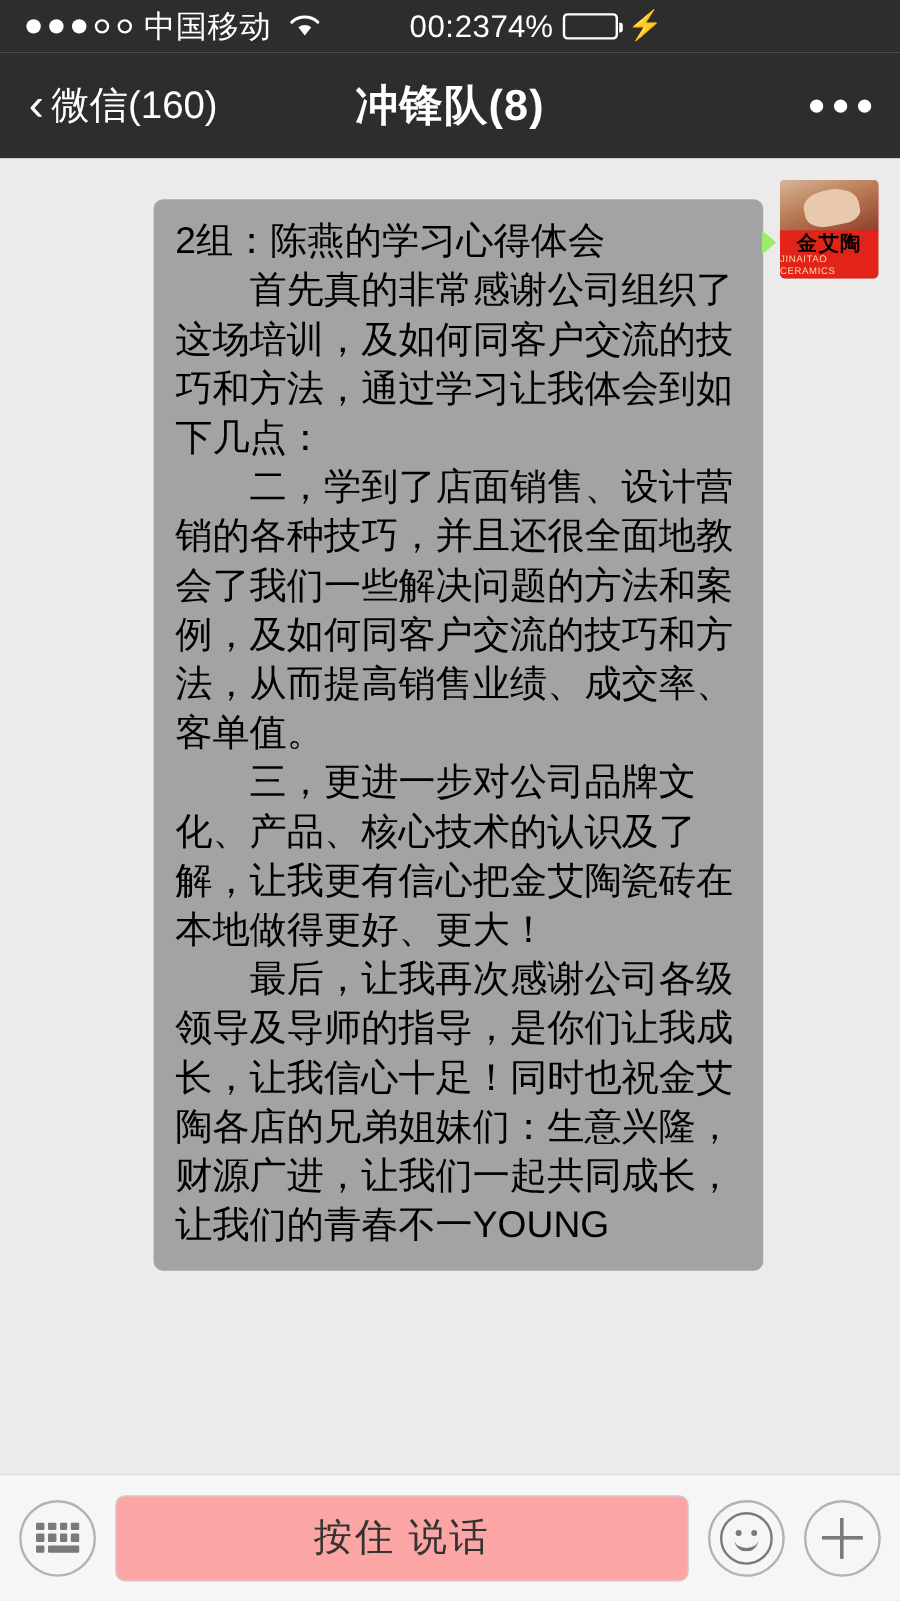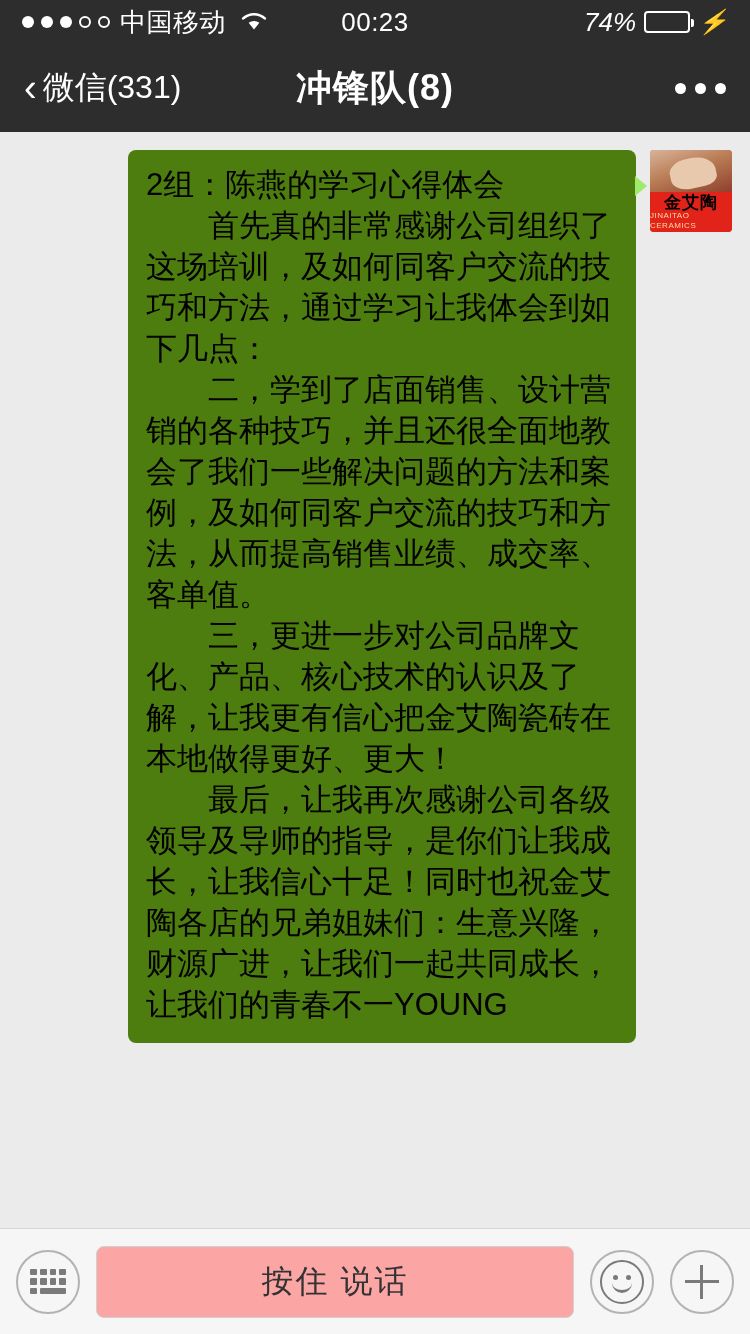--- a/index.html
+++ b/index.html
@@ -65,24 +65,22 @@
   }
   .status-center {
     flex: 0 0 auto;
     font-size: 26px;
     letter-spacing: 0.5px;
   }
   .status-right {
     flex: 1 1 0;
     display: flex;
     align-items: center;
-    justify-content: flex-end;
     gap: 8px;
     font-size: 26px;
-    font-style: italic;
   }
   .battery {
     width: 46px;
     height: 22px;
     border: 2px solid #ffffff;
     border-radius: 4px;
     box-sizing: border-box;
     position: relative;
     padding: 2px;
   }
@@ -163,26 +161,27 @@
     overflow: hidden;
     position: relative;
   }
   .msg-row {
     display: flex;
     align-items: flex-start;
     justify-content: flex-end;
     gap: 14px;
   }
   .bubble {
-    background: #4d7c0f;
+    background: #a3a3a3;
     border-radius: 8px;
     padding: 14px 4px 18px 18px;
     max-width: 508px;
     position: relative;
     box-sizing: border-box;
+    margin-top: 16px;
   }
   .bubble::after {
     content: "";
     position: absolute;
     right: -11px;
     top: 26px;
     width: 0;
     height: 0;
     border-top: 10px solid transparent;
     border-bottom: 10px solid transparent;
@@ -372,21 +371,21 @@
     <div class="status-right">
       <span>74%</span>
       <span class="battery"><span class="battery-fill"></span></span>
       <span class="bolt">⚡</span>
     </div>
   </div>
 
   <div class="nav-bar">
     <div class="nav-back">
       <span class="chev">‹</span>
-      <span>微信(331)</span>
+      <span>微信(160)</span>
     </div>
     <div class="nav-title">冲锋队(8)</div>
     <div class="nav-right">
       <span class="more-dots">
           <i></i>
           <i></i>
           <i></i>
         </span>
     </div>
   </div>

